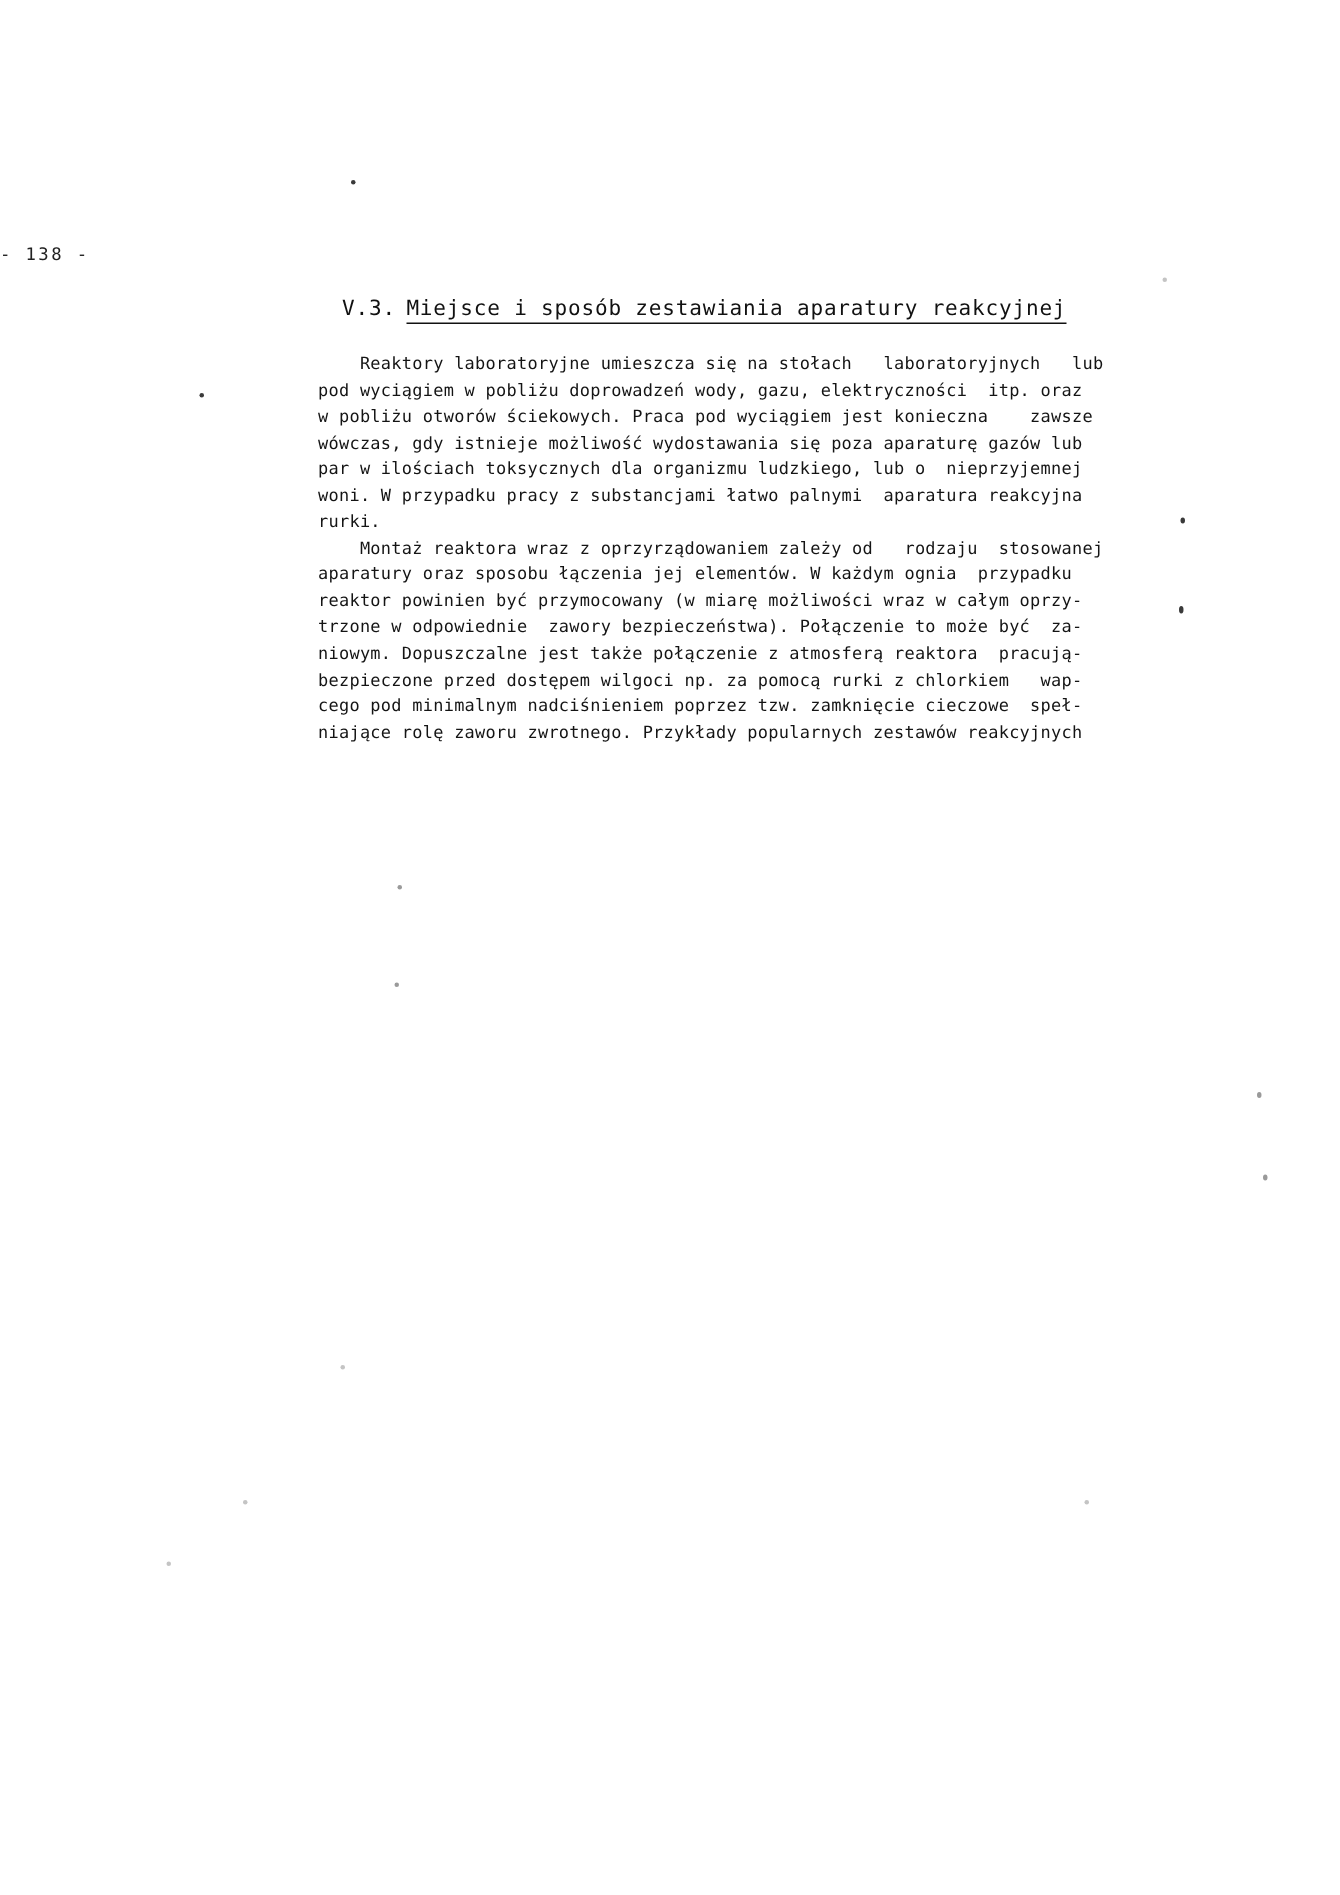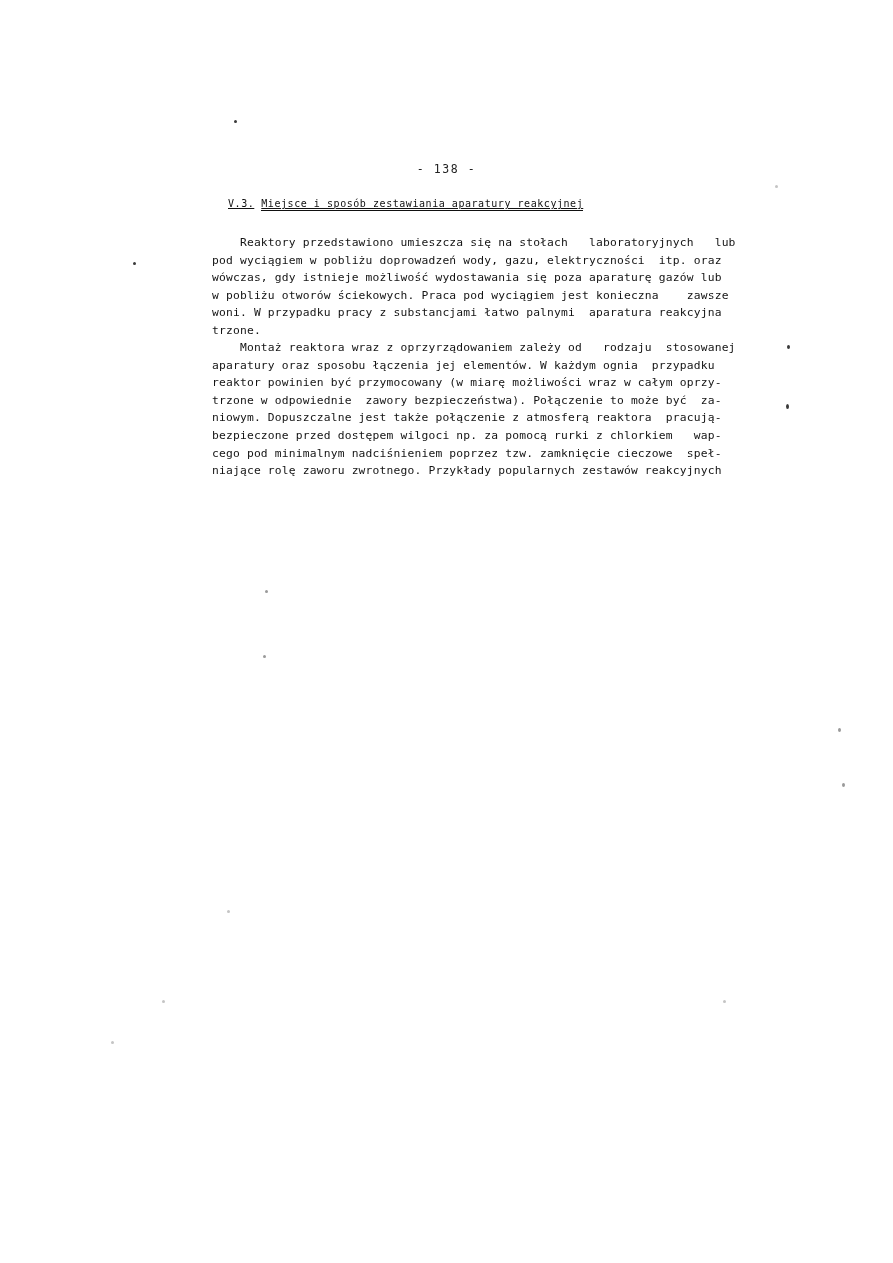--- a/index.html
+++ b/index.html
@@ -16,36 +16,34 @@
     font-family: "DejaVu Sans Mono", "Liberation Mono", monospace;
     color: #1a1a1a;
   }
 
   
   .page-number {
     position: absolute;
     top: 162px;
     left: 0;
     width: 893px;
-    text-align: center;
     font-size: 11.5px;
     letter-spacing: 1.6px;
     color: #222;
   }
 
   
   .heading {
     position: absolute;
     top: 198px;
     left: 228px;
-    font-size: 10px;
+    font-size: 14px;
     letter-spacing: 0.55px;
     white-space: nowrap;
     color: #111;
-    text-decoration: underline;
   }
   .heading .num {
     margin-right: 7px;
   }
   .heading .title {
     border-bottom: 1.3px solid #111;
     padding-bottom: 1px;
   }
 
   
@@ -79,26 +77,27 @@
 <div class="page">
 
   <div class="page-number">-  138  -</div>
 
   <div class="heading">
     <span class="num">V.3.</span><span class="title">Miejsce i sposób zestawiania aparatury reakcyjnej</span>
   </div>
 
   <div class="body-block">
       <div>
-        <div class="line">    Reaktory przedstawiono umieszcza się na stołach   laboratoryjnych   lub</div>
+        <div class="line">    Reaktory laboratoryjne umieszcza się na stołach   laboratoryjnych   lub</div>
         <div class="line">pod wyciągiem w pobliżu doprowadzeń wody, gazu, elektryczności  itp. oraz</div>
+        <div class="line">w pobliżu otworów ściekowych. Praca pod wyciągiem jest konieczna    zawsze</div>
         <div class="line">wówczas, gdy istnieje możliwość wydostawania się poza aparaturę gazów lub</div>
-        <div class="line">w pobliżu otworów ściekowych. Praca pod wyciągiem jest konieczna    zawsze</div>
+        <div class="line">par w ilościach toksycznych dla organizmu ludzkiego, lub o  nieprzyjemnej</div>
         <div class="line">woni. W przypadku pracy z substancjami łatwo palnymi  aparatura reakcyjna</div>
-        <div class="line">trzone.</div>
+        <div class="line">rurki.</div>
       </div>
       <div>
         <div class="line">    Montaż reaktora wraz z oprzyrządowaniem zależy od   rodzaju  stosowanej</div>
         <div class="line">aparatury oraz sposobu łączenia jej elementów. W każdym ognia  przypadku</div>
         <div class="line">reaktor powinien być przymocowany (w miarę możliwości wraz w całym oprzy-</div>
         <div class="line">trzone w odpowiednie  zawory bezpieczeństwa). Połączenie to może być  za-</div>
         <div class="line">niowym. Dopuszczalne jest także połączenie z atmosferą reaktora  pracują-</div>
         <div class="line">bezpieczone przed dostępem wilgoci np. za pomocą rurki z chlorkiem   wap-</div>
         <div class="line">cego pod minimalnym nadciśnieniem poprzez tzw. zamknięcie cieczowe  speł-</div>
         <div class="line">niające rolę zaworu zwrotnego. Przykłady popularnych zestawów reakcyjnych</div>

